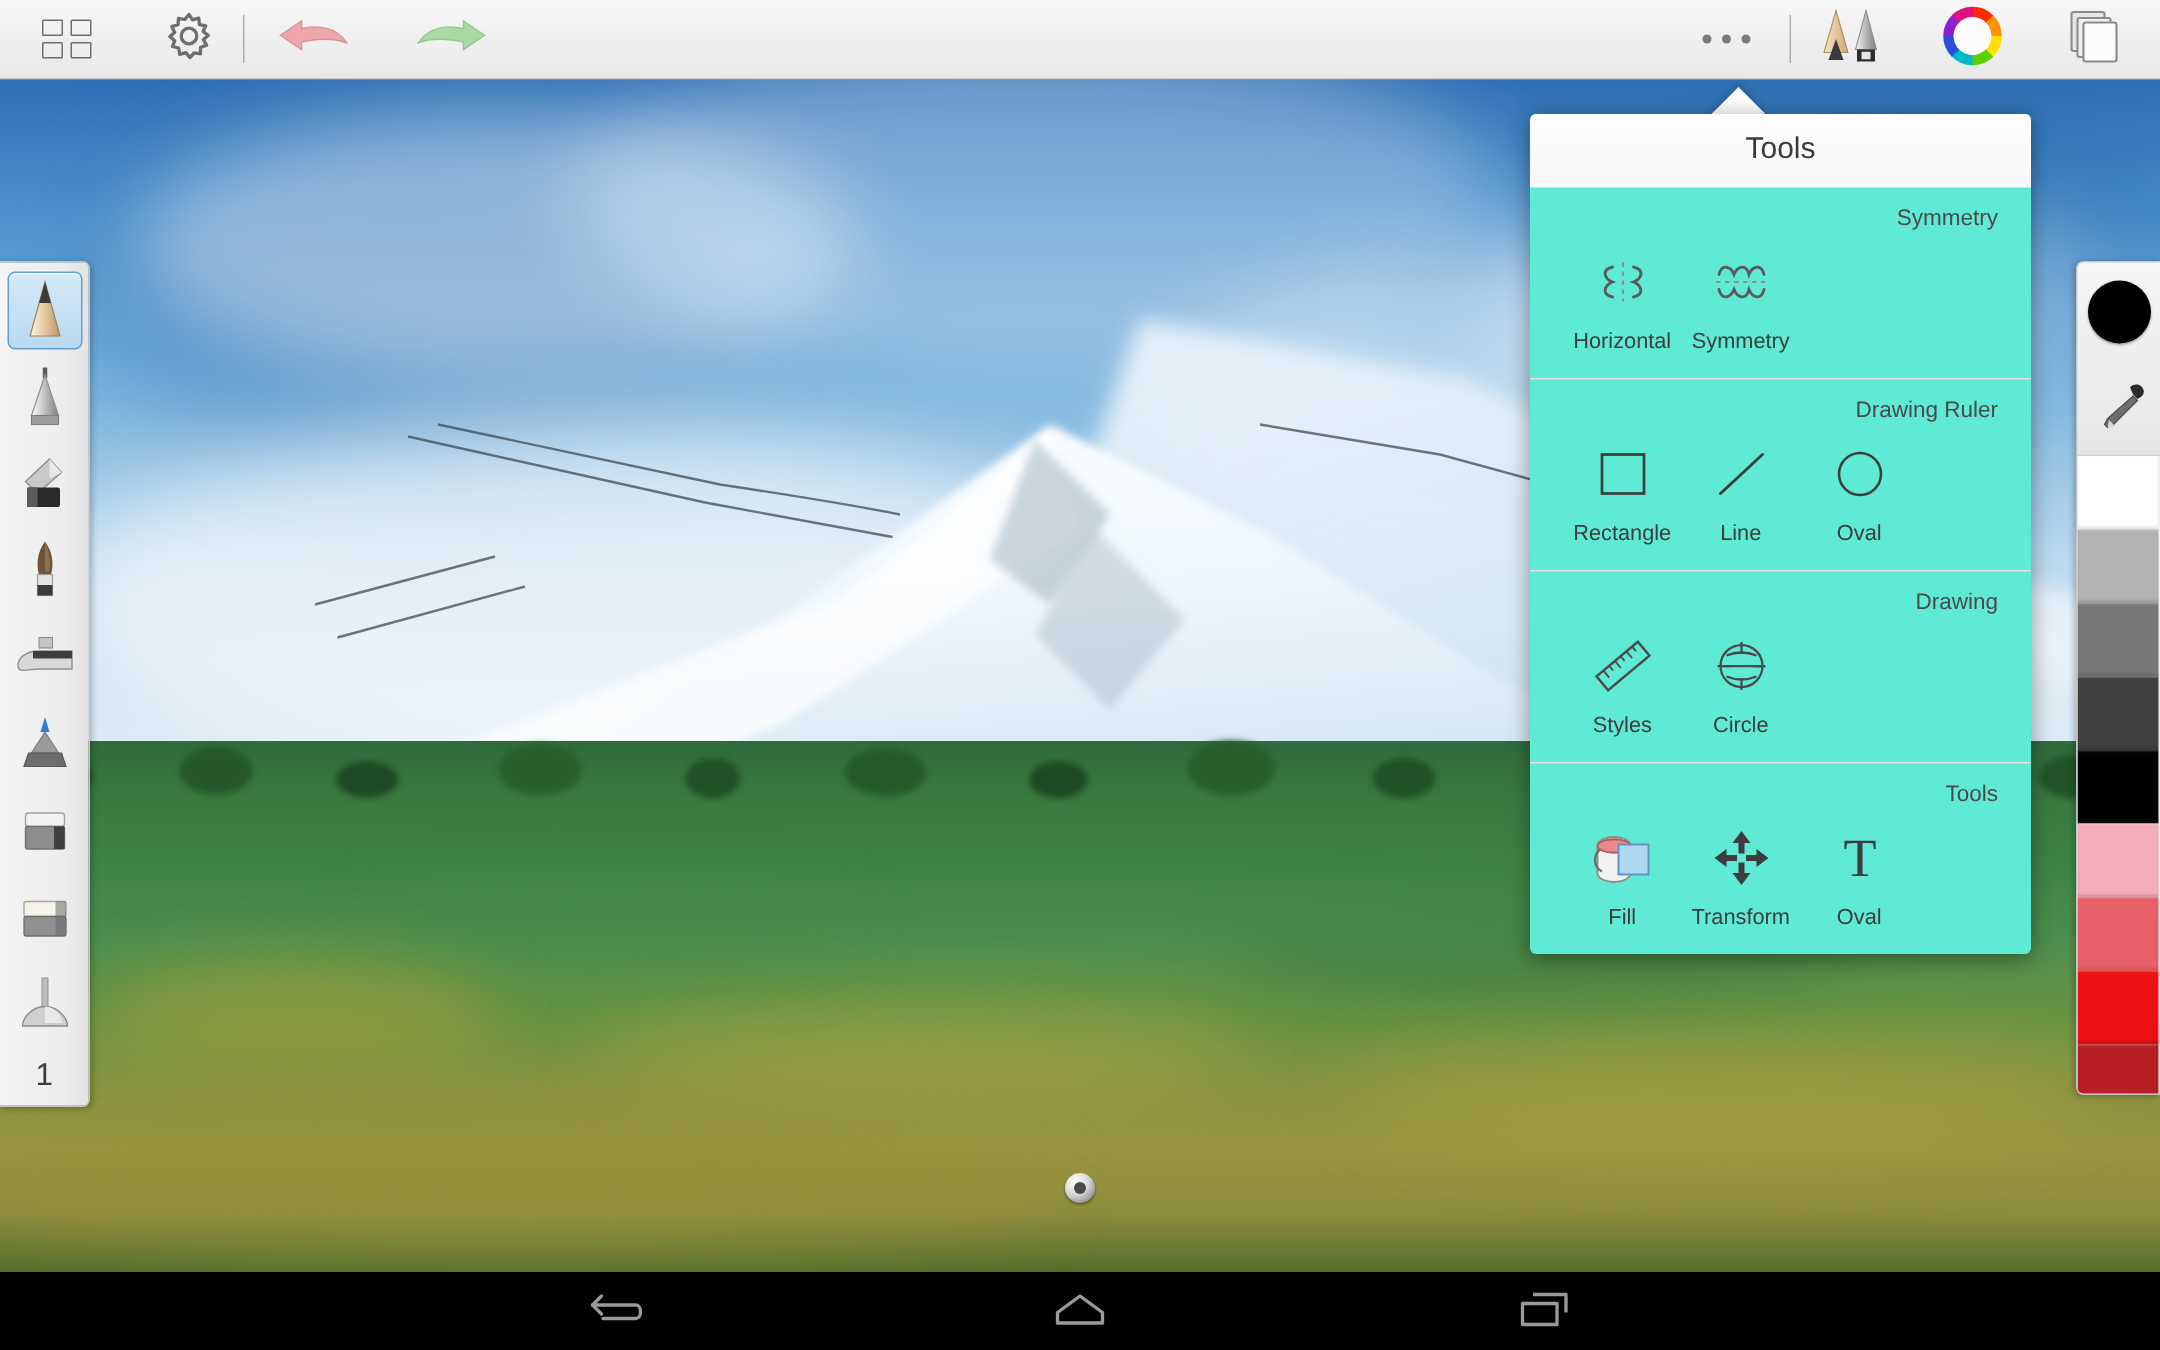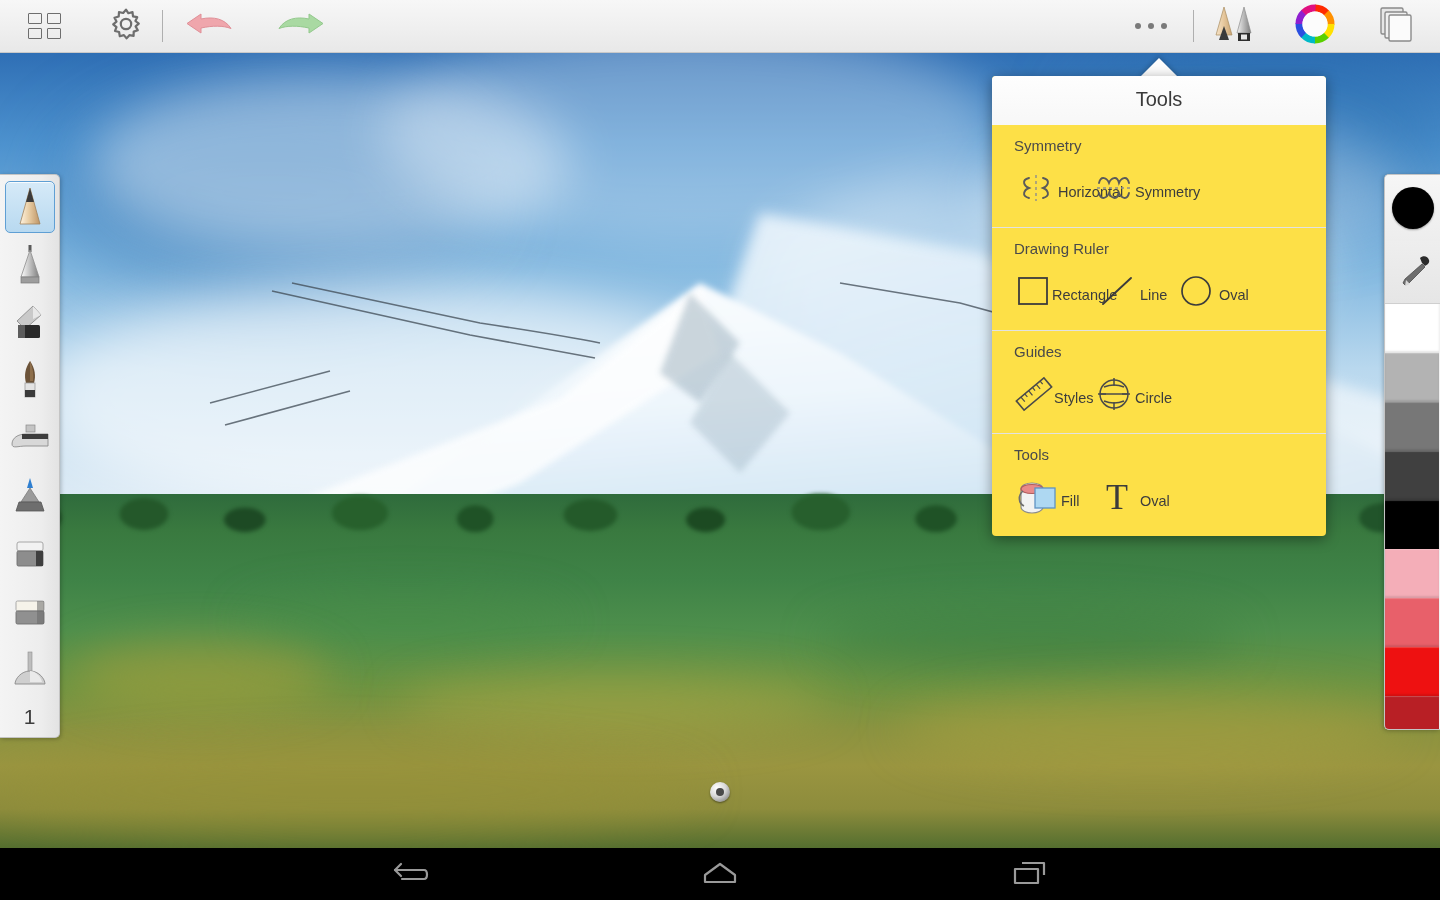--- a/index.html
+++ b/index.html
@@ -153,42 +153,42 @@
   .swatches{display:flex;flex-direction:column;}
   .sw{
     height:49px;width:54px;box-sizing:border-box;
     border-bottom:1px solid rgba(0,0,0,.10);
     box-shadow:inset 0 1px 1px rgba(255,255,255,.22), inset 0 -1px 2px rgba(0,0,0,.10);
     cursor:pointer;
   }
 
   
   .popover{
-    position:absolute;left:992px;top:76px;width:334px;
-    background:#fde047;border-radius:4px;
+    position:absolute;left:1020px;top:76px;width:334px;
+    background:#5eead4;border-radius:4px;
     box-shadow:0 3px 14px rgba(0,0,0,.40);
     overflow:hidden;
   }
   .pop-arrow{
     position:absolute;left:1139px;top:58px;width:0;height:0;
     border-left:20px solid transparent;border-right:20px solid transparent;
     border-bottom:20px solid #fdfdfd;
     filter:drop-shadow(0 -2px 2px rgba(0,0,0,.18));
   }
   .pop-title{
     text-align:center;font-size:20px;color:#3a3a3a;
     padding:12px 0 14px;
     background:linear-gradient(180deg,#fefefe,#f7f7f7);
   }
-  .pop-sec{padding:10px 22px 16px;border-top:1px solid #e2e2e2;}
+  .pop-sec{padding:10px 22px 16px;border-top:1px solid #e2e2e2;text-align:right;}
   .pop-sec:first-of-type{border-top:none}
   .sec-head{font-size:15px;color:#4a4a4a;margin:2px 0 10px;}
   .items{display:flex;}
   .item{
-    width:79px;display:flex;flex-direction:row;align-items:center;
+    width:79px;display:flex;flex-direction:column;align-items:center;
     cursor:pointer;
   }
   .item-ico{
     width:47px;height:47px;display:flex;align-items:center;justify-content:center;
     border-radius:4px;box-sizing:border-box;
   }
   .item-ico.sel{
     background:linear-gradient(180deg,#f7f7f7,#e4e4e4);
     border:2px solid #a8cdea;
   }
@@ -561,21 +561,21 @@
               <div class="item-ico">
                 <svg width="38" height="38" viewBox="0 0 38 38">
                   <circle cx="19" cy="19" r="14" fill="none" stroke="#3c3c3c" stroke-width="1.7"></circle>
                 </svg>
               </div>
               <div class="item-label">Oval</div>
             </div>
           </div>
         </div>
         <div class="pop-sec">
-          <div class="sec-head">Guides</div>
+          <div class="sec-head">Drawing</div>
           <div class="items">
             <div class="item">
               <div class="item-ico">
                 <svg width="40" height="40" viewBox="0 0 40 40">
                   <g transform="rotate(-40 20 20)">
                     <rect x="2" y="14" width="36" height="12" fill="none" stroke="#4a4a4a" stroke-width="1.6"></rect>
                     <g stroke="#4a4a4a" stroke-width="1.2">
                       <path d="M8 14 L8 20"></path>
                       <path d="M13 14 L13 18"></path>
                       <path d="M18 14 L18 20"></path>
@@ -617,20 +617,33 @@
                   <ellipse cx="15" cy="12" rx="11" ry="4.5" fill="#e88a8a" stroke="#b05c5c" stroke-width="1.2"></ellipse>
                   <path d="M6 14 C1 18 1 26 7 29" fill="none" stroke="#6e6e6e" stroke-width="1.6"></path>
                   <rect x="18" y="11" width="20" height="20" fill="#aed8f2" stroke="#5f93c2" stroke-width="1.3"></rect>
                 </svg>
               </div>
               <div class="item-label">Fill</div>
             </div>
             <div class="item">
               <div class="item-ico">
                 <svg width="40" height="40" viewBox="0 0 40 40">
+                  <g fill="#3c3c3c">
+                    <path d="M20 2 L26 10 L22 10 L22 17 L18 17 L18 10 L14 10 Z"></path>
+                    <path d="M20 38 L14 30 L18 30 L18 23 L22 23 L22 30 L26 30 Z"></path>
+                    <path d="M2 20 L10 14 L10 18 L17 18 L17 22 L10 22 L10 26 Z"></path>
+                    <path d="M38 20 L30 26 L30 22 L23 22 L23 18 L30 18 L30 14 Z"></path>
+                  </g>
+                </svg>
+              </div>
+              <div class="item-label">Transform</div>
+            </div>
+            <div class="item">
+              <div class="item-ico">
+                <svg width="40" height="40" viewBox="0 0 40 40">
                   <text x="20" y="32" font-family="Liberation Serif, serif" font-size="36" text-anchor="middle" fill="#3c3c3c">T</text>
                 </svg>
               </div>
               <div class="item-label">Oval</div>
             </div>
           </div>
         </div>
       </div>
   </div>
 

